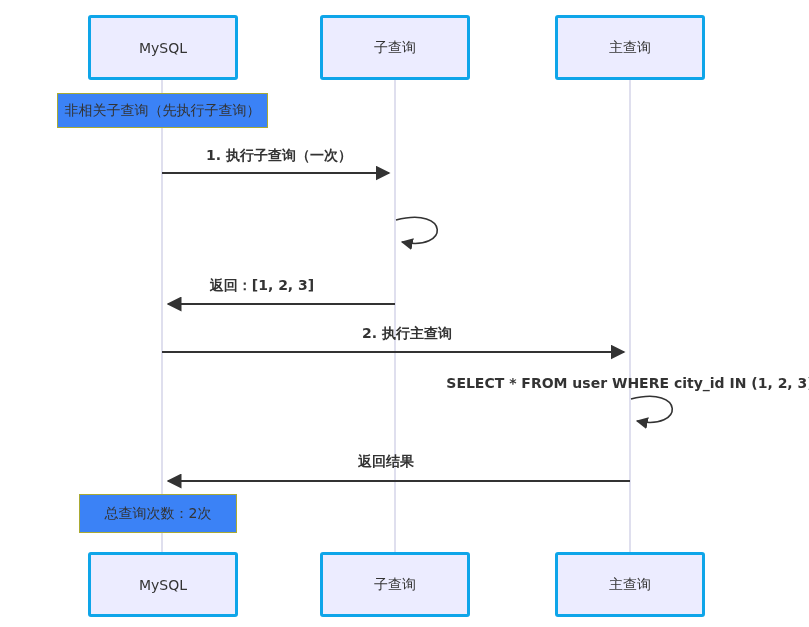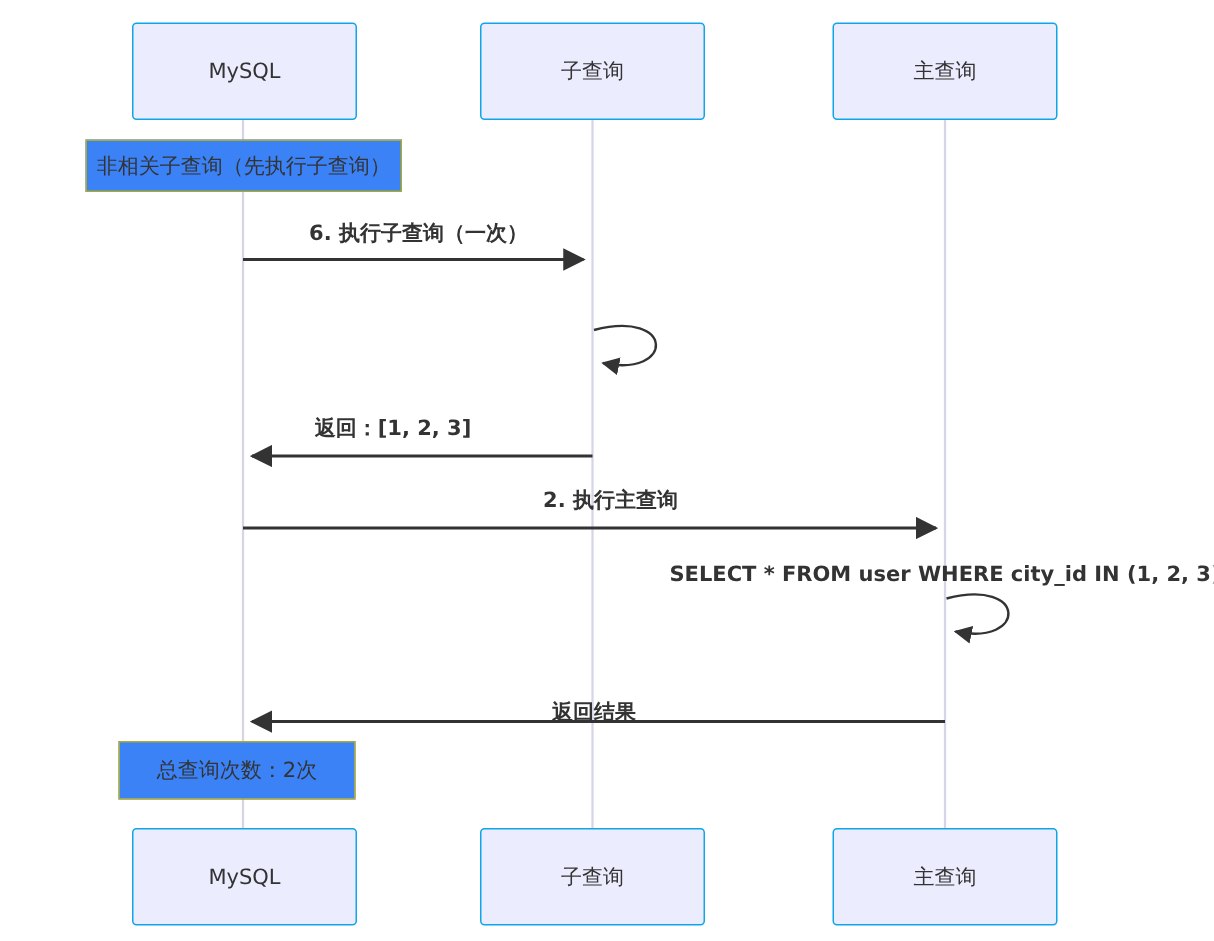--- a/index.html
+++ b/index.html
@@ -5,21 +5,21 @@
   html,body{margin:0;padding:0;}
   body{
     width:809px;height:627px;position:relative;background:#ffffff;
     font-family:"DejaVu Sans","Liberation Sans",sans-serif;
     color:#333333;overflow:hidden;
   }
   .stage{position:absolute;left:0;top:0;width:809px;height:627px;}
   svg.wires{position:absolute;left:0;top:0;width:809px;height:627px;}
   .actor{
     position:absolute;width:150px;height:65px;
-    background:#ECECFF;border:1px solid #0ea5e9;border-radius:3px;
+    background:#ECECFF;border:3px solid #0ea5e9;border-radius:3px;
     display:flex;align-items:center;justify-content:center;
     font-size:14px;color:#333;box-sizing:border-box;
   }
   .note{
     position:absolute;background:#3b82f6;border:1px solid #aaaa33;
     display:flex;align-items:center;justify-content:center;
     font-size:14px;color:#333;box-sizing:border-box;
   }
   .msg{
     position:absolute;transform:translateX(-50%);
@@ -60,19 +60,19 @@
   <div class="actor" style="left:320px;top:15px;">子查询</div>
   <div class="actor" style="left:555px;top:15px;">主查询</div>
 
   <div class="actor" style="left:88px;top:552px;">MySQL</div>
   <div class="actor" style="left:320px;top:552px;">子查询</div>
   <div class="actor" style="left:555px;top:552px;">主查询</div>
 
   <div class="note" style="left:57px;top:93px;width:211px;height:35px;">非相关子查询（先执行子查询）</div>
   <div class="note" style="left:79px;top:494px;width:158px;height:39px;">总查询次数：2次</div>
 
-  <div class="msg" style="left:279px;top:147px;">6. 执行子查询（一次）</div>
+  <div class="msg" style="left:279px;top:147px;">1. 执行子查询（一次）</div>
   <div class="msg" style="left:262px;top:277px;">返回：[1, 2, 3]</div>
   <div class="msg" style="left:407px;top:325px;">2. 执行主查询</div>
   <div class="msg" style="left:630px;top:375px;">SELECT * FROM user WHERE city_id IN (1, 2, 3)</div>
-  <div class="msg" style="left:396px;top:453px;margin-top:13px;">返回结果</div>
+  <div class="msg" style="left:386px;top:453px;">返回结果</div>
 
 </div>
 
 </body></html>

